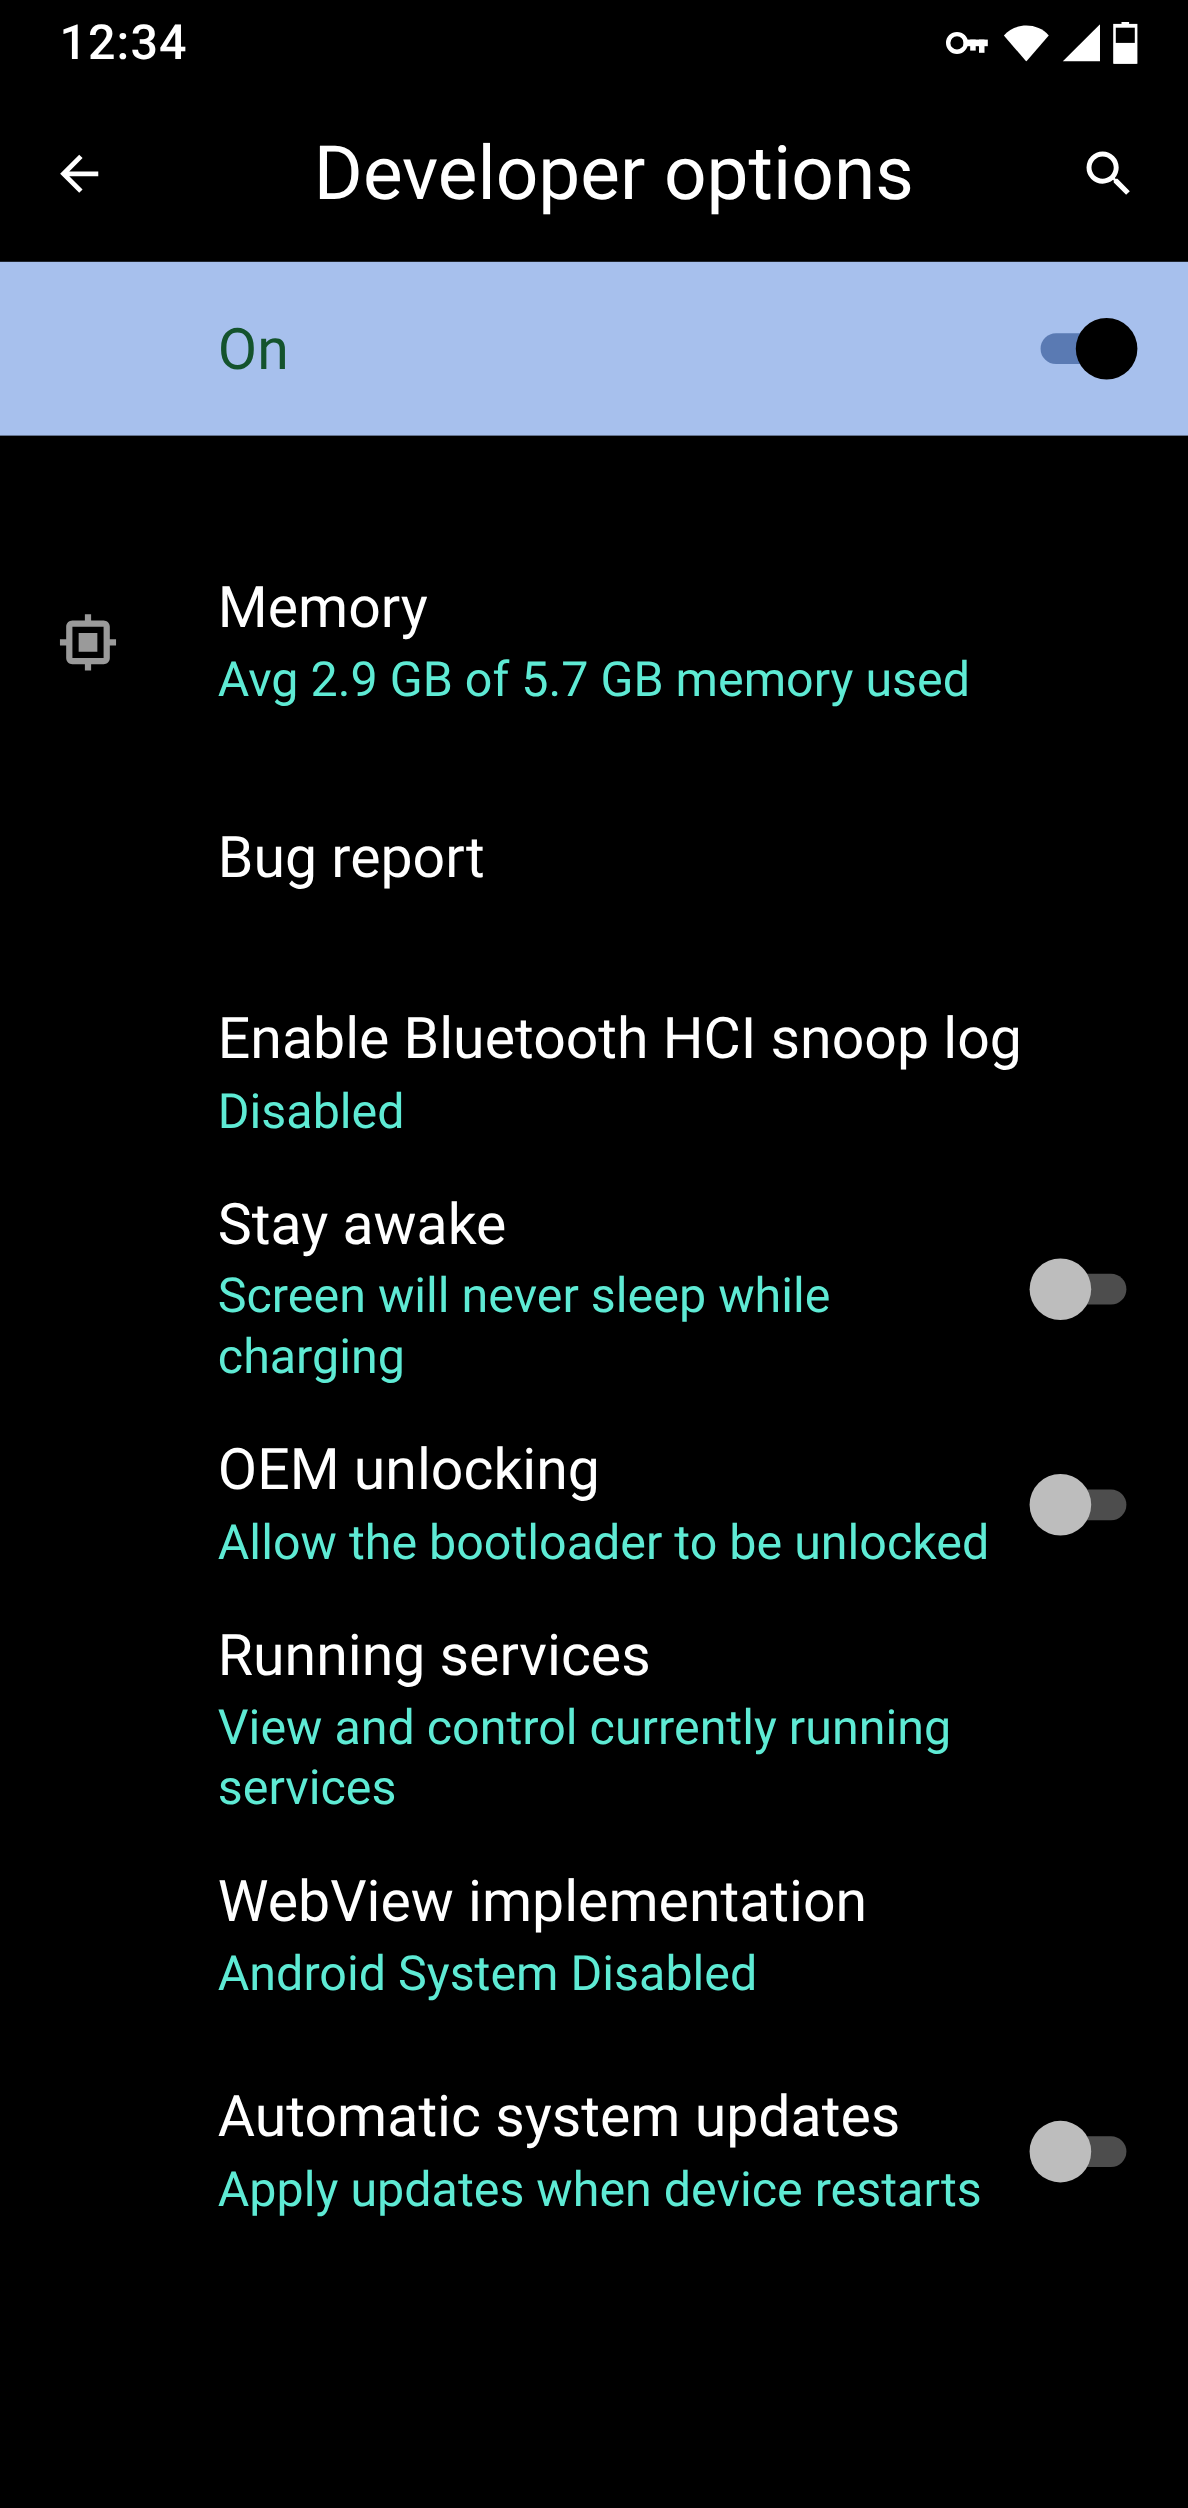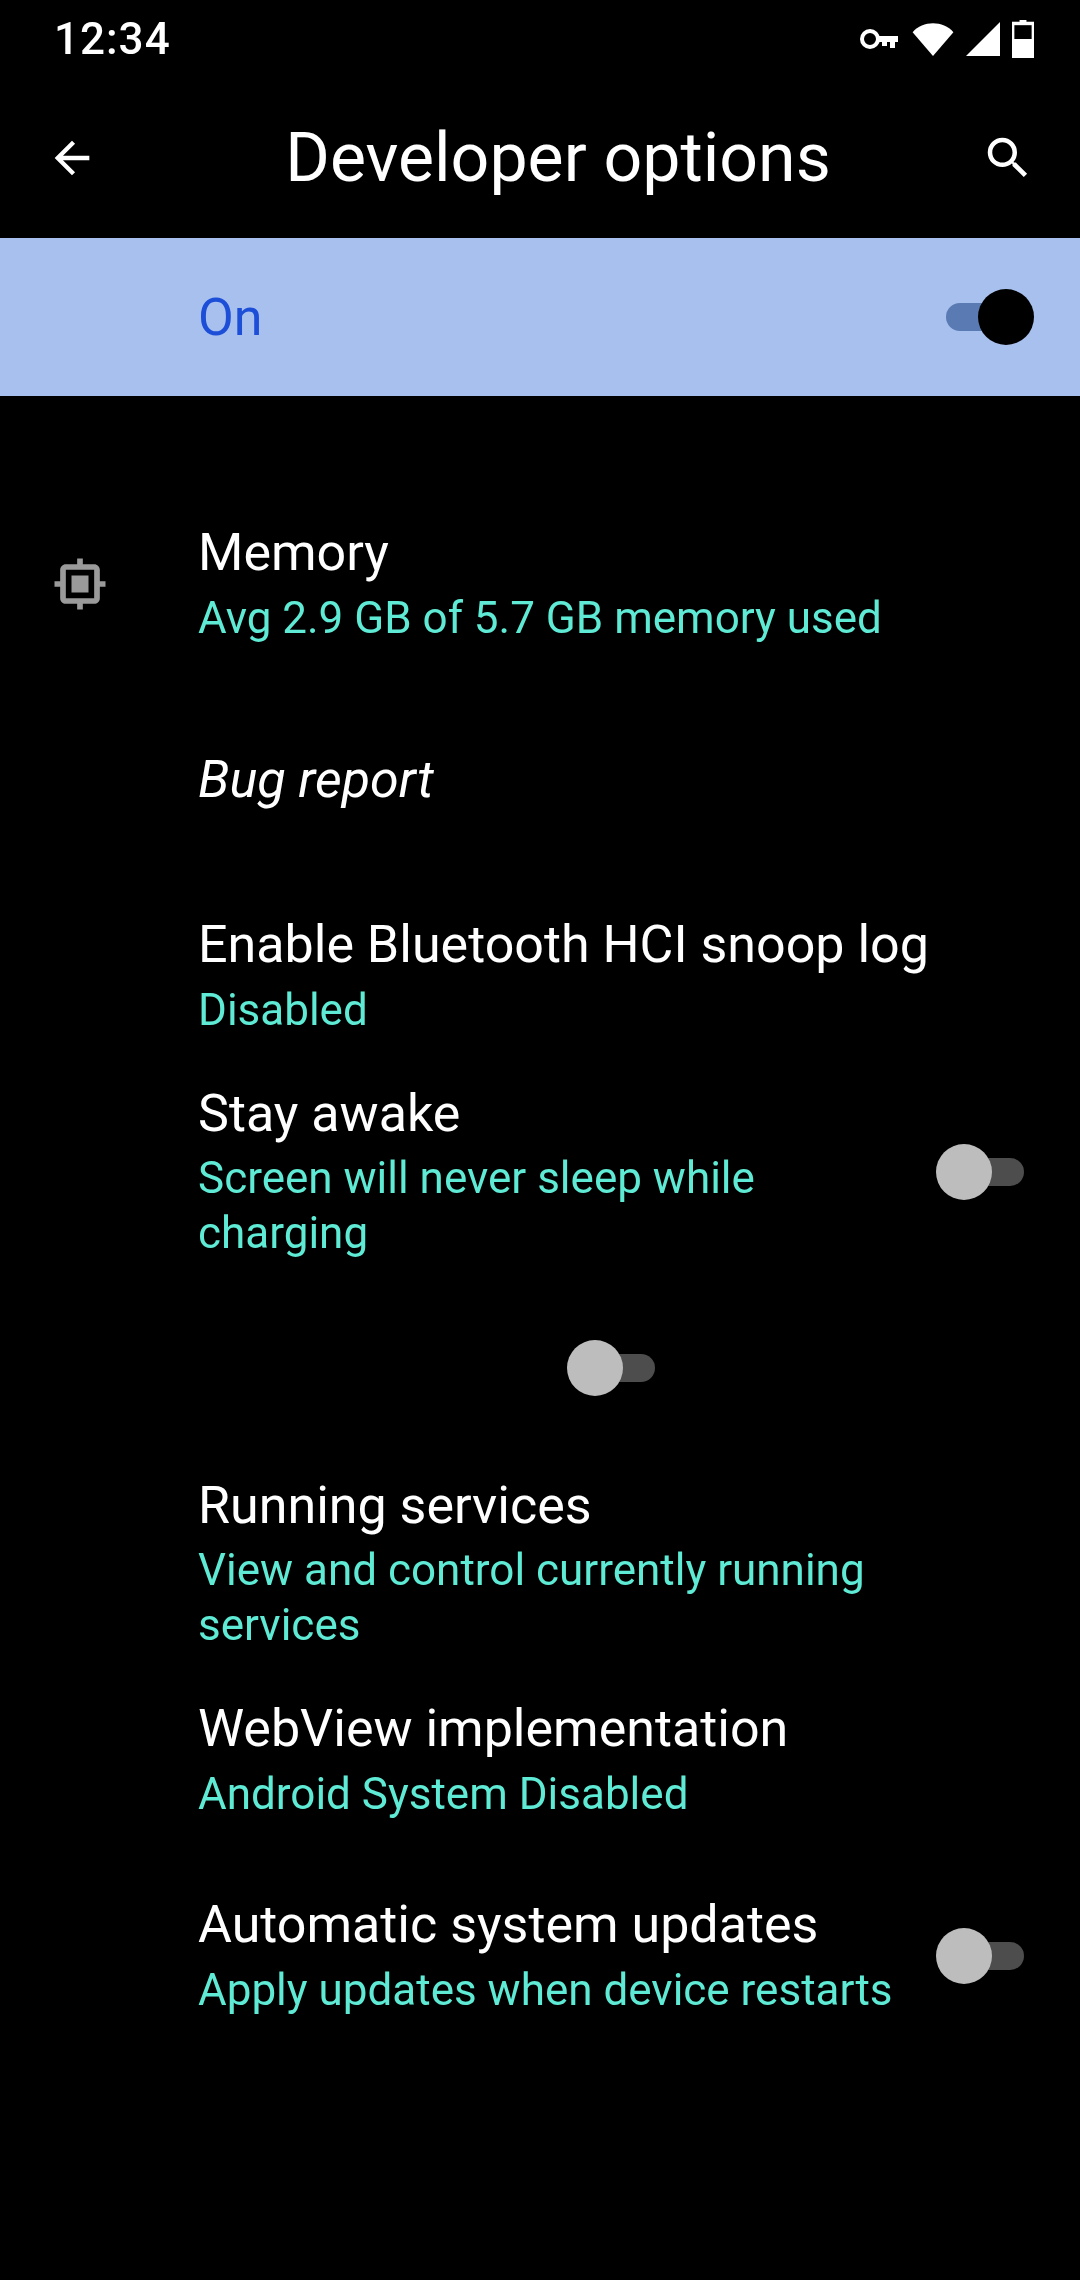--- a/index.html
+++ b/index.html
@@ -60,21 +60,21 @@
     justify-content: center;
   }
 
   
   .master-toggle {
     height: 158px;
     background: #a7c0ed;
     display: flex;
     align-items: center;
     padding: 0 46px 0 198px;
-    color: #1d4ed8;
+    color: #14532d;
   }
   .master-toggle .label {
     font-size: 52px;
     font-weight: 400;
     flex: 1;
   }
   .master-toggle .switch {
     position: relative;
     width: 98px;
     height: 56px;
@@ -123,21 +123,21 @@
     color: #fff;
     line-height: 1.2;
     margin-bottom: 6px;
   }
   .row .sub-text {
     font-size: 44px;
     font-weight: 400;
     color: #5eead4;
     line-height: 1.25;
   }
-  .row.no-sub .title-text { margin-bottom: 0; font-style: italic; }
+  .row.no-sub .title-text { margin-bottom: 0; }
 
   
   .row .switch {
     position: relative;
     width: 98px;
     height: 56px;
     flex-shrink: 0;
   }
   .row .switch .track {
     position: absolute;
@@ -243,20 +243,24 @@
       <div class="sub-text">Screen will never sleep while charging</div>
     </div>
     <div class="switch">
       <div class="track"></div>
       <div class="thumb"></div>
     </div>
   </div>
 
   <div class="row">
     <div class="icon-slot"></div>
+    <div class="text-col">
+      <div class="title-text">OEM unlocking</div>
+      <div class="sub-text">Allow the bootloader to be unlocked</div>
+    </div>
     <div class="switch">
       <div class="track"></div>
       <div class="thumb"></div>
     </div>
   </div>
 
   <div class="row">
     <div class="icon-slot"></div>
     <div class="text-col">
       <div class="title-text">Running services</div>

